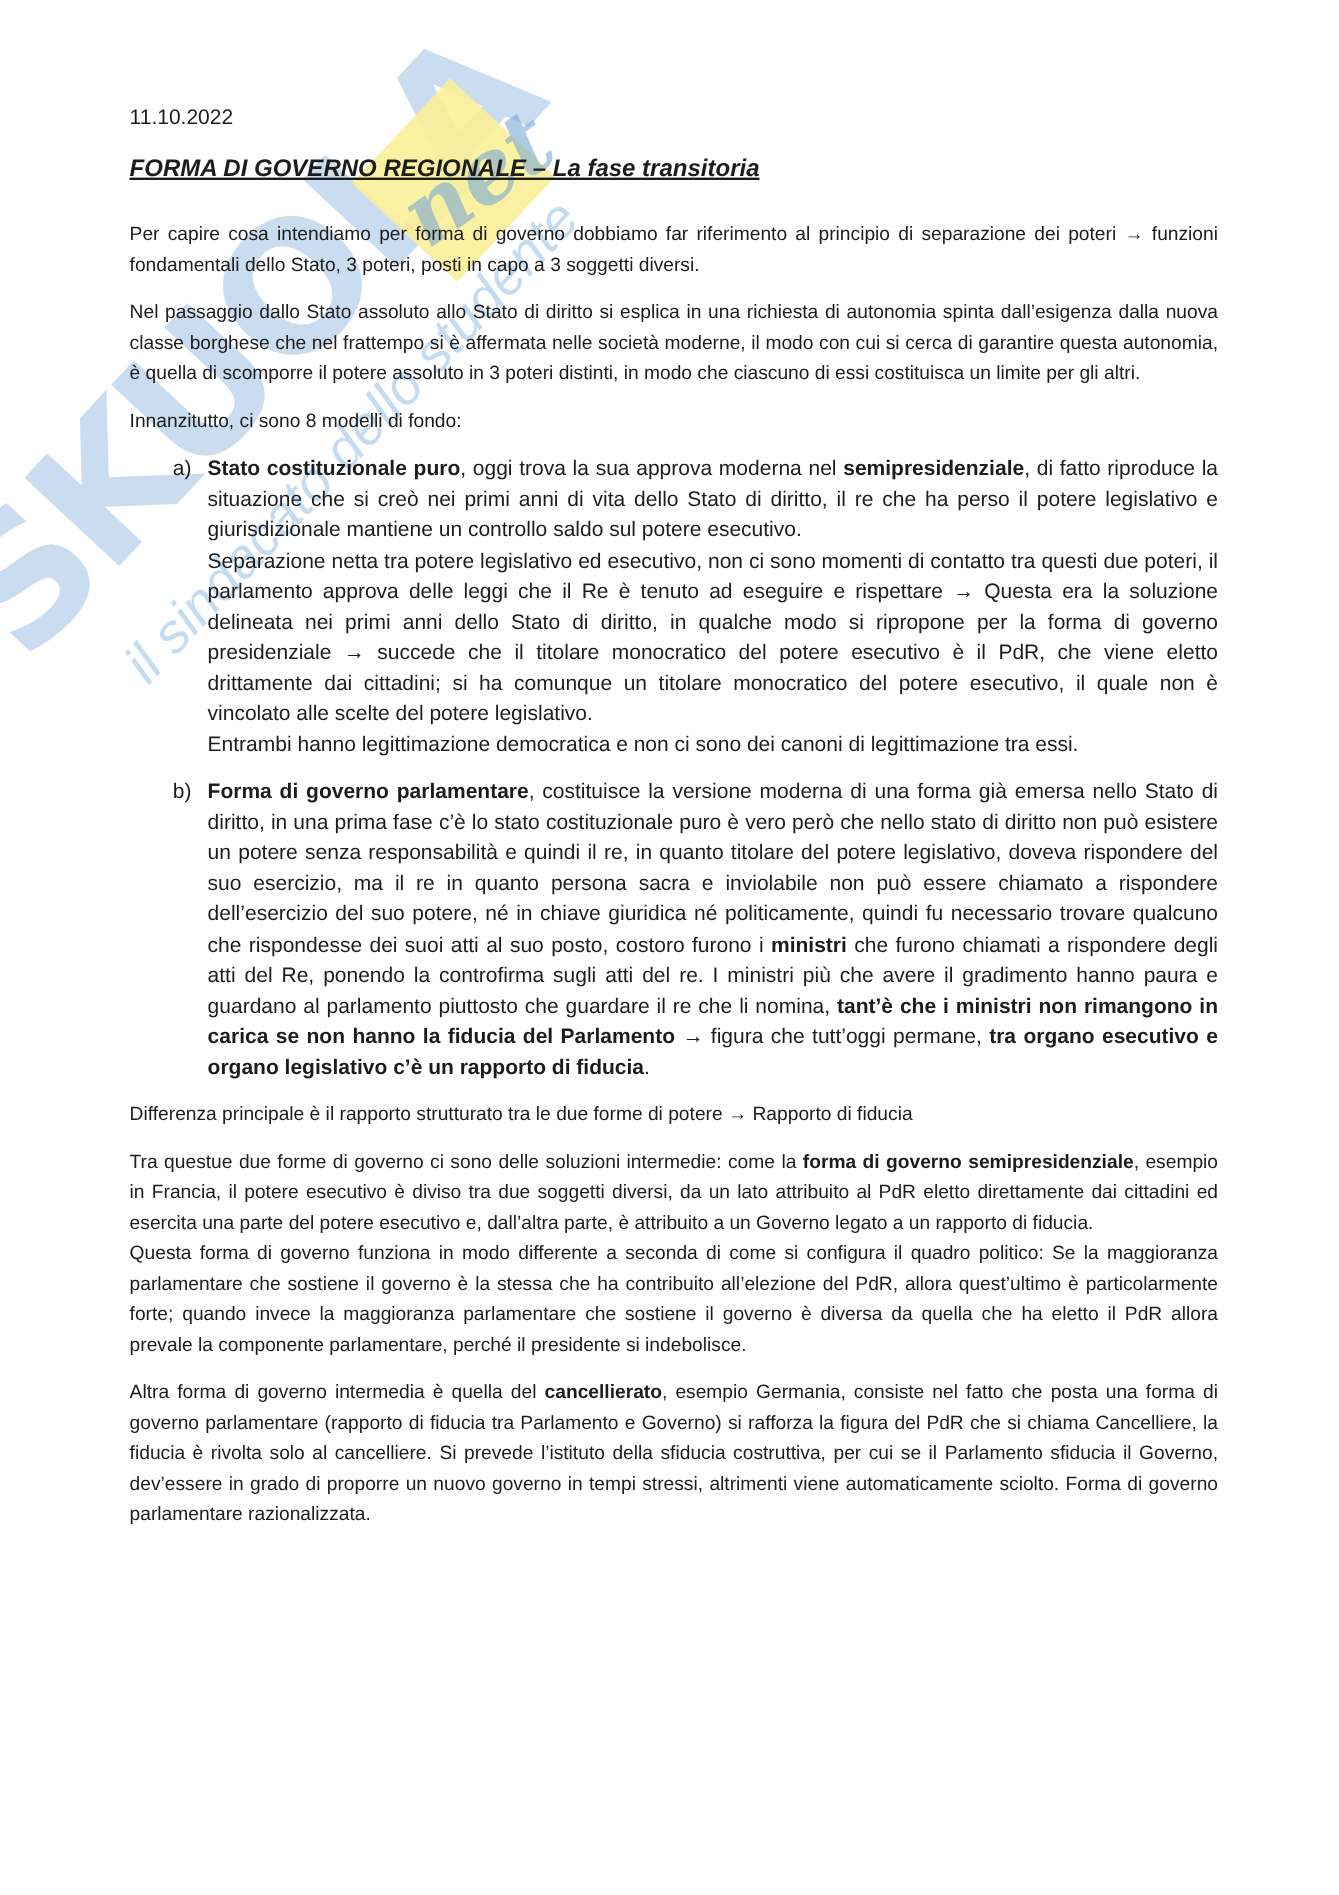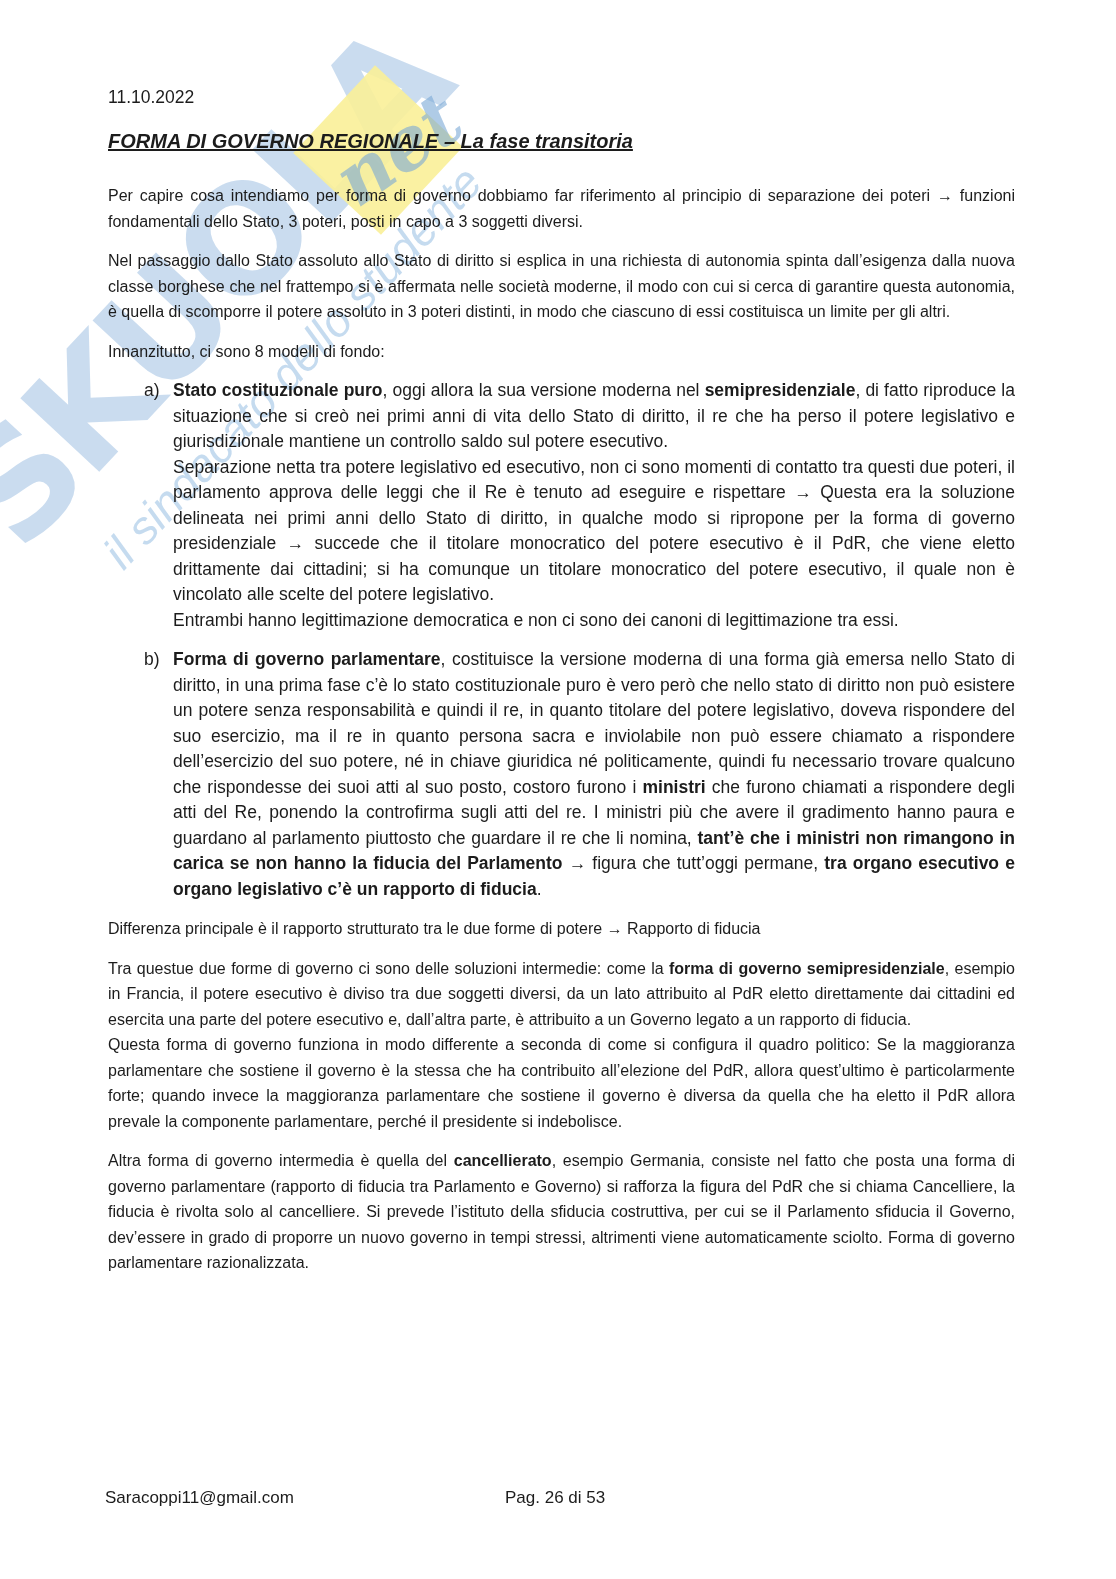--- a/index.html
+++ b/index.html
@@ -92,34 +92,30 @@
   <div class="content">
     <div class="date">11.10.2022</div>
     <div class="title">FORMA DI GOVERNO REGIONALE – La fase transitoria</div>
 
     <div class="para"><span>Per capire cosa intendiamo per forma di governo dobbiamo far riferimento al principio di separazione dei poteri → funzioni fondamentali dello Stato, 3 poteri, posti in capo a 3 soggetti diversi.</span></div>
     <div class="para"><span>Nel passaggio dallo Stato assoluto allo Stato di diritto si esplica in una richiesta di autonomia spinta dall’esigenza dalla nuova classe borghese che nel frattempo si è affermata nelle società moderne, il modo con cui si cerca di garantire questa autonomia, è quella di scomporre il potere assoluto in 3 poteri distinti, in modo che ciascuno di essi costituisca un limite per gli altri.</span></div>
     <div class="para"><span>Innanzitutto, ci sono 8 modelli di fondo:</span></div>
 
     <div class="li">
       <div class="li-marker">a)</div>
-      <div class="li-text"><b>Stato costituzionale puro</b><span>, oggi allora la sua versione moderna nel </span><b>semipresidenziale</b><span>, di fatto riproduce la situazione che si creò nei primi anni di vita dello Stato di diritto, il re che ha perso il potere legislativo e giurisdizionale mantiene un controllo saldo sul potere esecutivo.
+      <div class="li-text"><b>Stato costituzionale puro</b><span>, oggi trova la sua approva moderna nel </span><b>semipresidenziale</b><span>, di fatto riproduce la situazione che si creò nei primi anni di vita dello Stato di diritto, il re che ha perso il potere legislativo e giurisdizionale mantiene un controllo saldo sul potere esecutivo.
 Separazione netta tra potere legislativo ed esecutivo, non ci sono momenti di contatto tra questi due poteri, il parlamento approva delle leggi che il Re è tenuto ad eseguire e rispettare → Questa era la soluzione delineata nei primi anni dello Stato di diritto, in qualche modo si ripropone per la forma di governo presidenziale → succede che il titolare monocratico del potere esecutivo è il PdR, che viene eletto drittamente dai cittadini; si ha comunque un titolare monocratico del potere esecutivo, il quale non è vincolato alle scelte del potere legislativo.
 Entrambi hanno legittimazione democratica e non ci sono dei canoni di legittimazione tra essi.</span></div>
     </div>
 
     <div class="li">
       <div class="li-marker">b)</div>
       <div class="li-text"><b>Forma di governo parlamentare</b><span>, costituisce la versione moderna di una forma già emersa nello Stato di diritto, in una prima fase c’è lo stato costituzionale puro è vero però che nello stato di diritto non può esistere un potere senza responsabilità e quindi il re, in quanto titolare del potere legislativo, doveva rispondere del suo esercizio, ma il re in quanto persona sacra e inviolabile non può essere chiamato a rispondere dell’esercizio del suo potere, né in chiave giuridica né politicamente, quindi fu necessario trovare qualcuno che rispondesse dei suoi atti al suo posto, costoro furono i </span><b>ministri</b><span> che furono chiamati a rispondere degli atti del Re, ponendo la controfirma sugli atti del re. I ministri più che avere il gradimento hanno paura e guardano al parlamento piuttosto che guardare il re che li nomina, </span><b>tant’è che i ministri non rimangono in carica se non hanno la fiducia del Parlamento →</b><span> figura che tutt’oggi permane, </span><b>tra organo esecutivo e organo legislativo c’è un rapporto di fiducia</b><span>.</span></div>
     </div>
 
     <div class="para"><span>Differenza principale è il rapporto strutturato tra le due forme di potere → Rapporto di fiducia</span></div>
     <div class="para"><span>Tra questue due forme di governo ci sono delle soluzioni intermedie: come la </span><b>forma di governo semipresidenziale</b><span>, esempio in Francia, il potere esecutivo è diviso tra due soggetti diversi, da un lato attribuito al PdR eletto direttamente dai cittadini ed esercita una parte del potere esecutivo e, dall’altra parte, è attribuito a un Governo legato a un rapporto di fiducia.
 Questa forma di governo funziona in modo differente a seconda di come si configura il quadro politico: Se la maggioranza parlamentare che sostiene il governo è la stessa che ha contribuito all’elezione del PdR, allora quest’ultimo è particolarmente forte; quando invece la maggioranza parlamentare che sostiene il governo è diversa da quella che ha eletto il PdR allora prevale la componente parlamentare, perché il presidente si indebolisce.</span></div>
     <div class="para"><span>Altra forma di governo intermedia è quella del </span><b>cancellierato</b><span>, esempio Germania, consiste nel fatto che posta una forma di governo parlamentare (rapporto di fiducia tra Parlamento e Governo) si rafforza la figura del PdR che si chiama Cancelliere, la fiducia è rivolta solo al cancelliere. Si prevede l’istituto della sfiducia costruttiva, per cui se il Parlamento sfiducia il Governo, dev’essere in grado di proporre un nuovo governo in tempi stressi, altrimenti viene automaticamente sciolto. Forma di governo parlamentare razionalizzata.</span></div>
   </div>
 
-  <div class="footer">
-    <span class="footer-email">Saracoppi11@gmail.com</span>
-    <span class="footer-page">Pag. 26 di 53</span>
-  </div>
 
 </div>
 
 </body></html>

